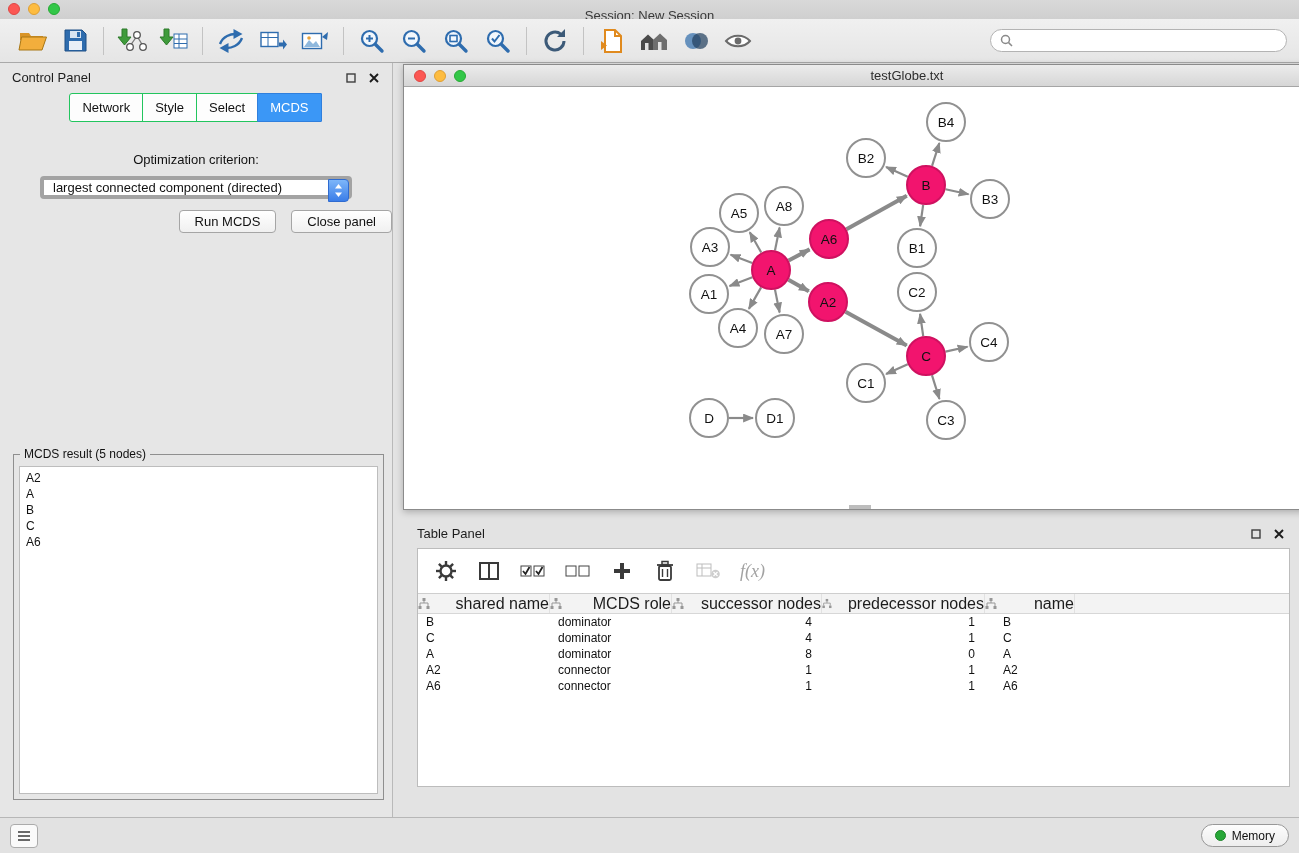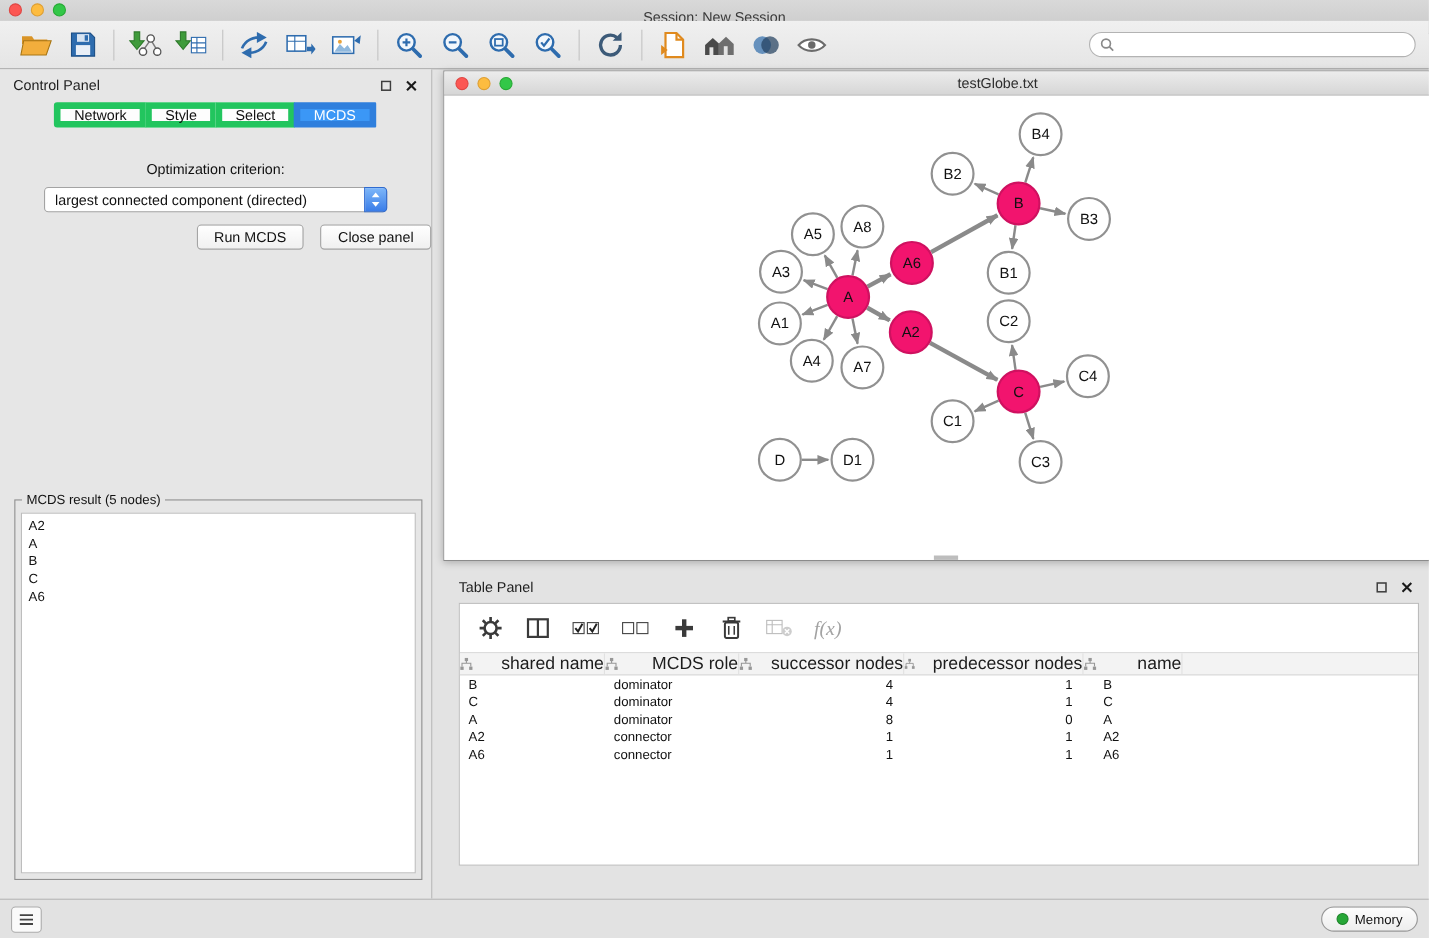--- a/index.html
+++ b/index.html
@@ -23,26 +23,26 @@
   .search-wrap{margin-left:auto;width:297px;height:23px;background:#fff;border:1px solid #b3b3b3;border-radius:12px;display:flex;align-items:center;padding:0 9px;gap:6px}
   .search-input{border:none;outline:none;flex:1;font-size:12px;background:transparent;font-family:"Liberation Sans",sans-serif}
 
   
   .control-panel{position:absolute;left:0;top:63px;width:393px;bottom:36px;background:#e6e6e6;border-right:1px solid #b9b9b9}
   .cp-header{display:flex;align-items:center;padding:7px 12px 2px}
   .panel-title{font-size:13px;color:#1d1d1d}
   .win-btns{margin-left:auto;display:flex;gap:11px;align-items:center}
   .win-btn{display:flex;align-items:center;justify-content:center;width:12px;height:12px}
   .cp-tabs{display:flex;justify-content:center;margin-top:6px}
-  .seg-tab{height:23px;display:flex;align-items:center;padding:0 12px;background:#fdfdfd;border:6px solid #22c55e;margin-left:-1px;font-size:13px;cursor:default}
+  .seg-tab{height:29px;display:flex;align-items:center;padding:0 12px;background:#fdfdfd;border:1px solid #22c55e;margin-left:-1px;font-size:13px;cursor:default}
   .seg-tab:first-child{border-radius:3px 0 0 3px}
   .seg-tab:last-child{border-radius:0 3px 3px 0}
   .seg-tab.active{background:#3b97f6;border-color:#2f7fdd;color:#fff;border-radius:1px}
   .opt-label{text-align:center;margin-top:30px;font-size:13px}
-  .dropdown{width:312px;margin:9px auto 0;position:relative;height:23px;background:#fff;border:1px solid #a3a3a3;border-radius:4px;font-size:13px;display:flex;align-items:center;padding:0 26px 0 9px;white-space:nowrap;cursor:default}
+  .dropdown{width:312px;margin:9px auto 0;position:relative;height:23px;background:#fff;border:4px solid #a3a3a3;border-radius:4px;font-size:13px;display:flex;align-items:flex-end;padding:0 26px 0 9px;white-space:nowrap;cursor:default}
   .dd-btn{position:absolute;right:-1px;top:-1px;height:23px;width:21px;background:linear-gradient(#7db6f9,#3a7de8);border:1px solid #2f6bd0;border-radius:0 4px 4px 0;display:flex;align-items:center;justify-content:center}
   .cp-buttons{display:flex;justify-content:flex-end;gap:15px;margin-top:11px}
   .push-btn{height:23px;padding:0 15px;background:linear-gradient(#ffffff,#f0f0f0);border:1px solid #a5a5a5;border-radius:4px;font-size:13px;display:flex;align-items:center;cursor:default}
   .result-box{position:absolute;left:13px;right:8px;top:391px;bottom:17px;border:1px solid #8f8f8f}
   .result-legend{position:absolute;top:-8px;left:6px;background:#e6e6e6;padding:0 4px;font-size:12px}
   .result-list{position:absolute;left:5px;right:5px;top:11px;bottom:5px;background:#fff;border:1px solid #bdbdbd;padding:3px 6px;font-size:12px;line-height:16px;overflow:hidden}
 
   
   .network-window{position:absolute;left:403px;top:64px;width:1008px;height:446px;background:#fff;border:1px solid #8b8b8b;box-shadow:0 2px 7px rgba(0,0,0,.25)}
   .nw-titlebar{height:22px;background:linear-gradient(#ececec,#d6d6d6);border-bottom:1px solid #a5a5a5;position:relative;display:flex;align-items:center;justify-content:center}

